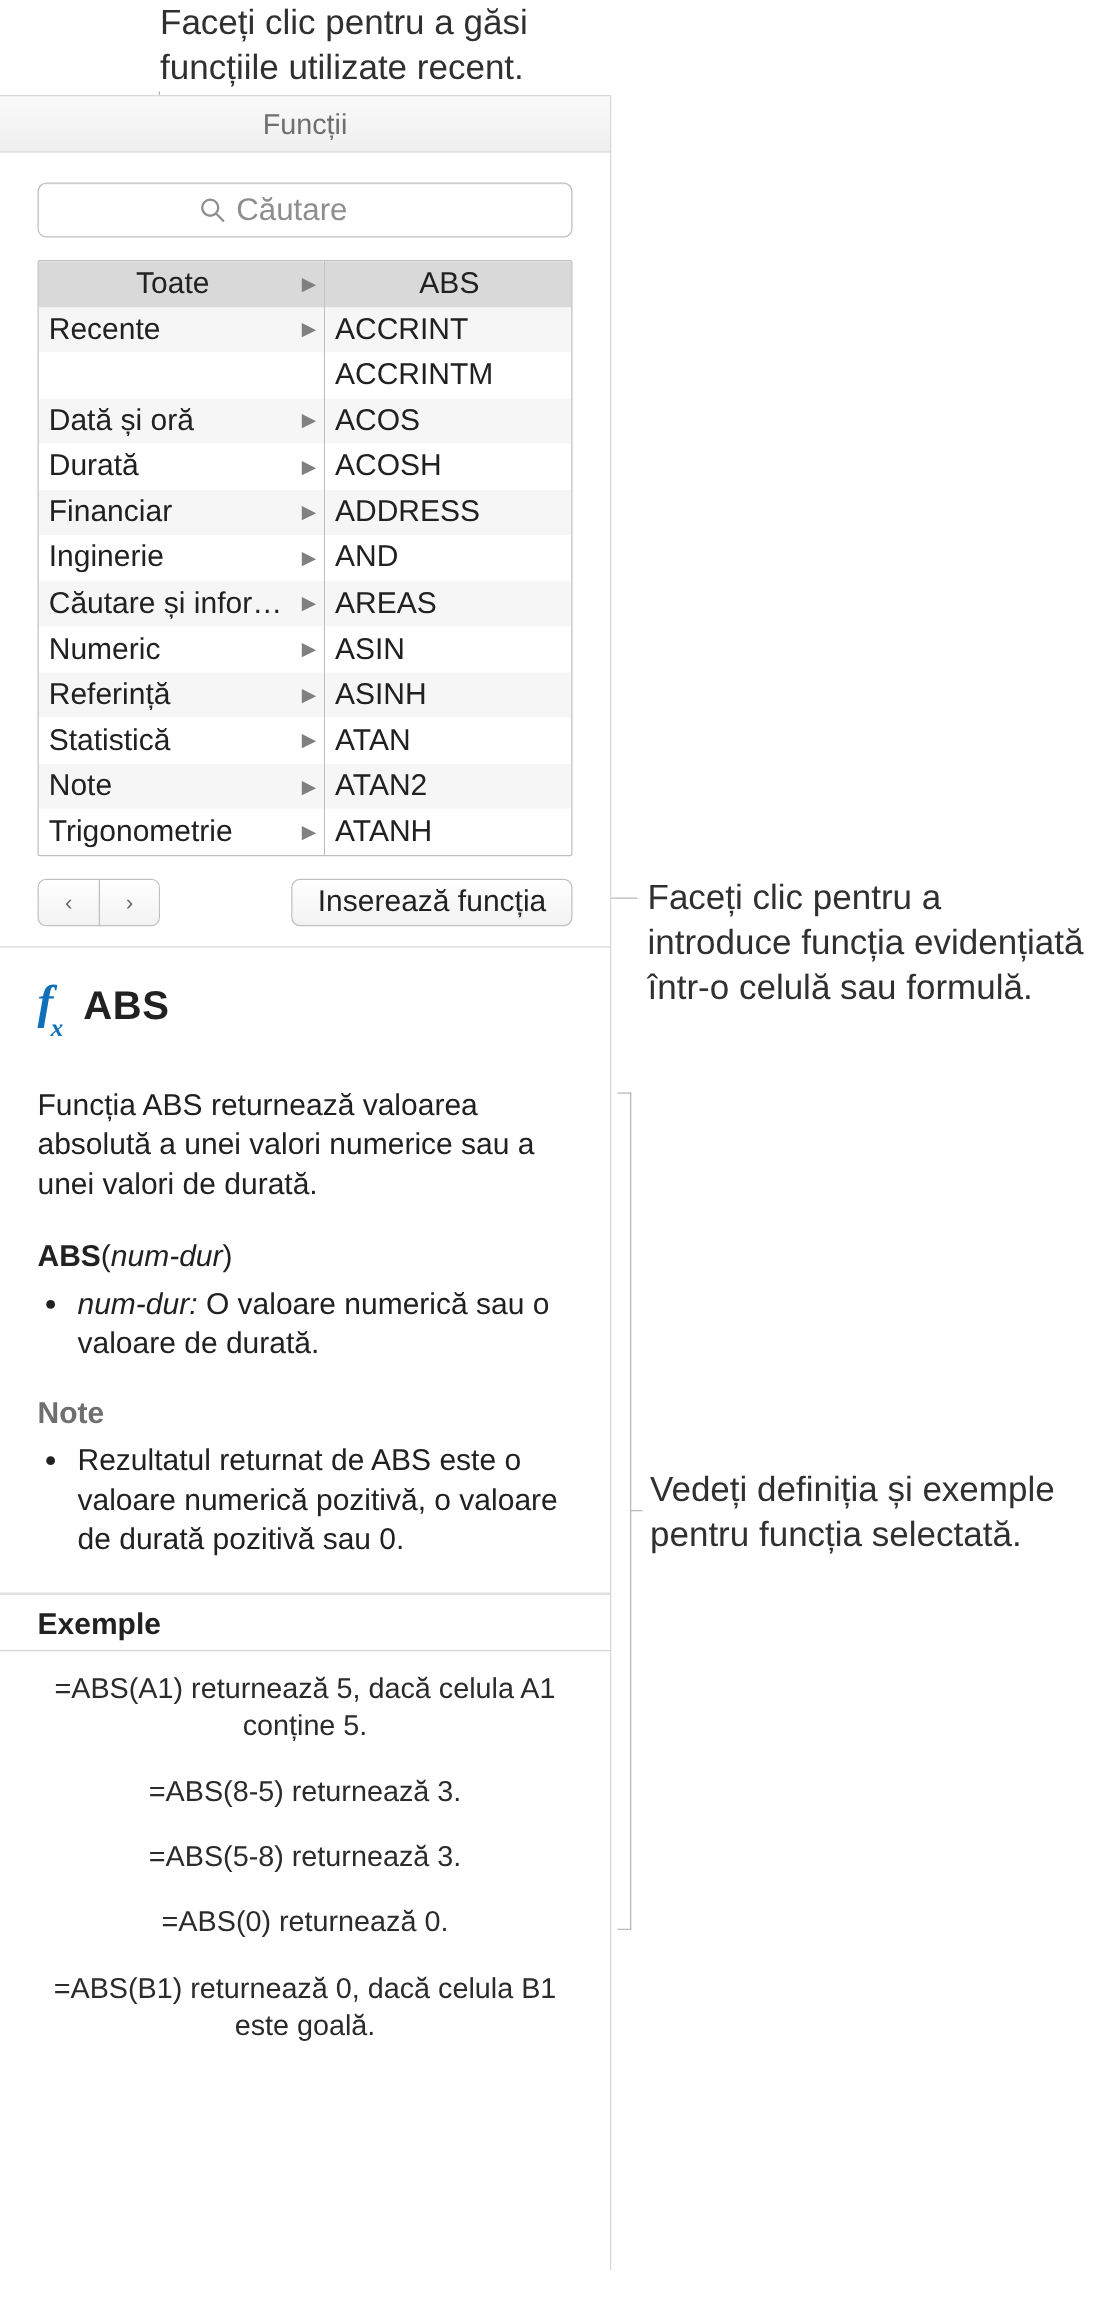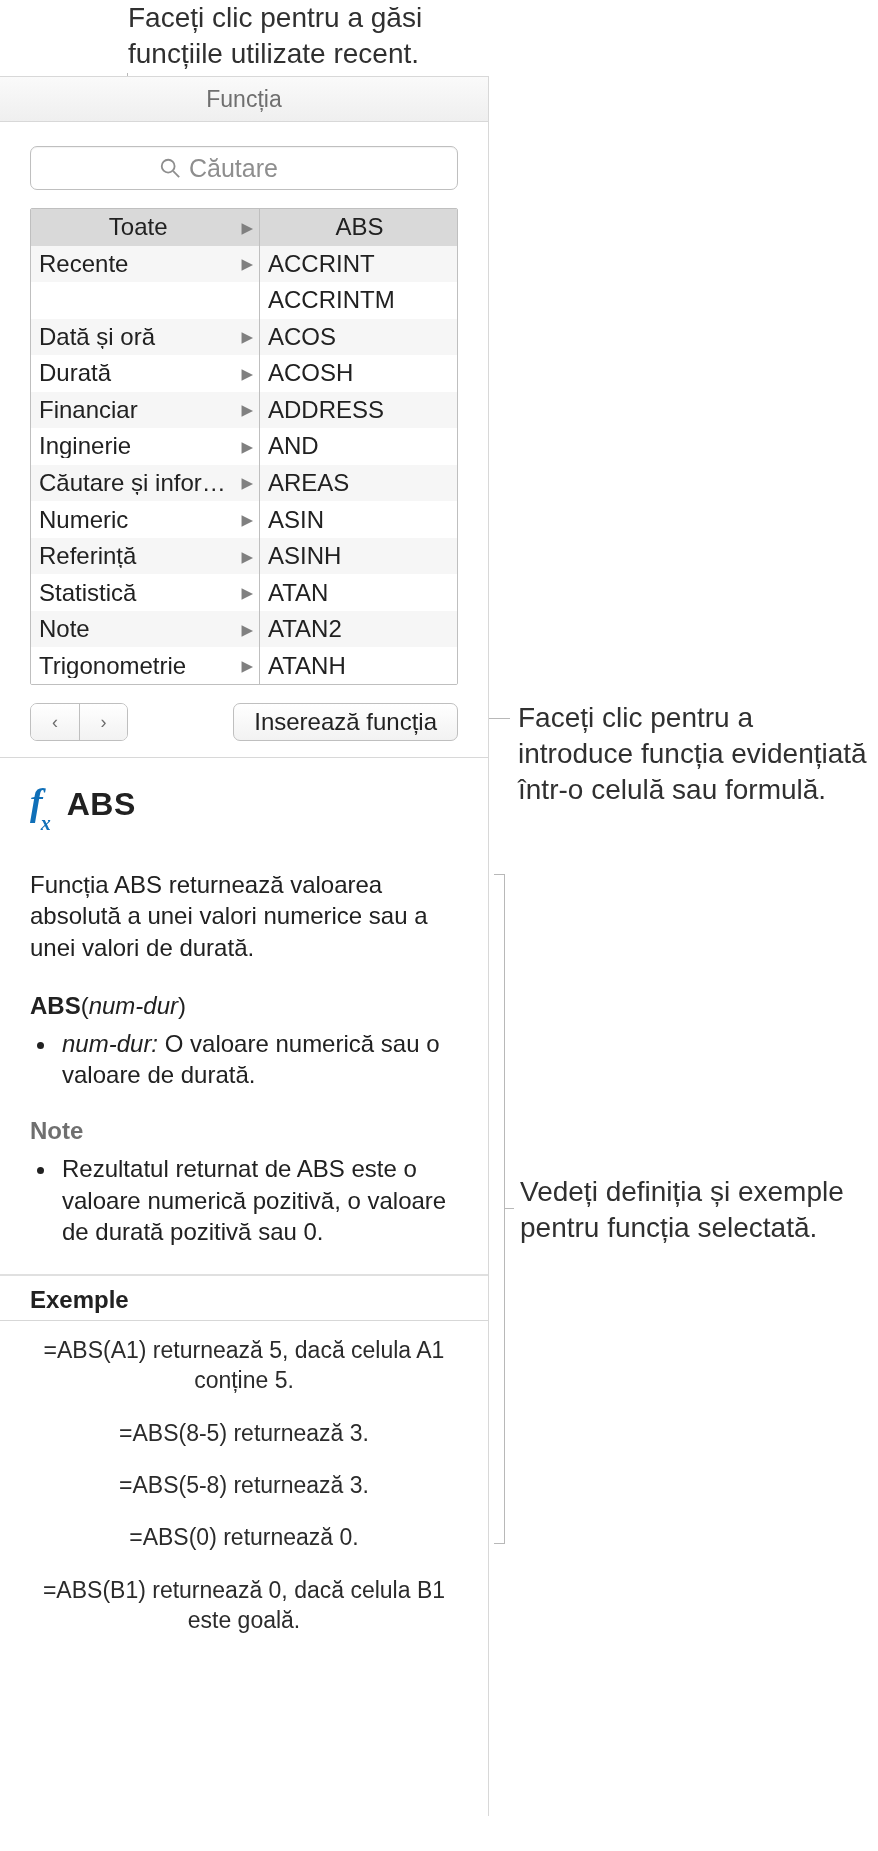--- a/index.html
+++ b/index.html
@@ -88,21 +88,21 @@
 
 <div class="bracket" style="left:494px;top:874px;height:668px;"></div>
 <div class="leader-h" style="left:504px;top:1208px;width:10px;"></div>
 <div class="callout" style="left:520px;top:1174px;width:350px;">
   <span>Vedeți definiția și exemple pentru funcția selectată.</span>
 </div>
 
 <div class="panel">
 
   <div class="panel-header">
-    <span>Funcția</span>
+    <span>Funcții</span>
   </div>
 
   <div class="search-wrap">
     <div class="search">
       <span class="search-icon">
         <svg viewBox="0 0 24 24">
               <circle cx="10" cy="10" r="7"></circle>
               <line x1="15.5" y1="15.5" x2="22" y2="22"></line>
             </svg>
       </span>

